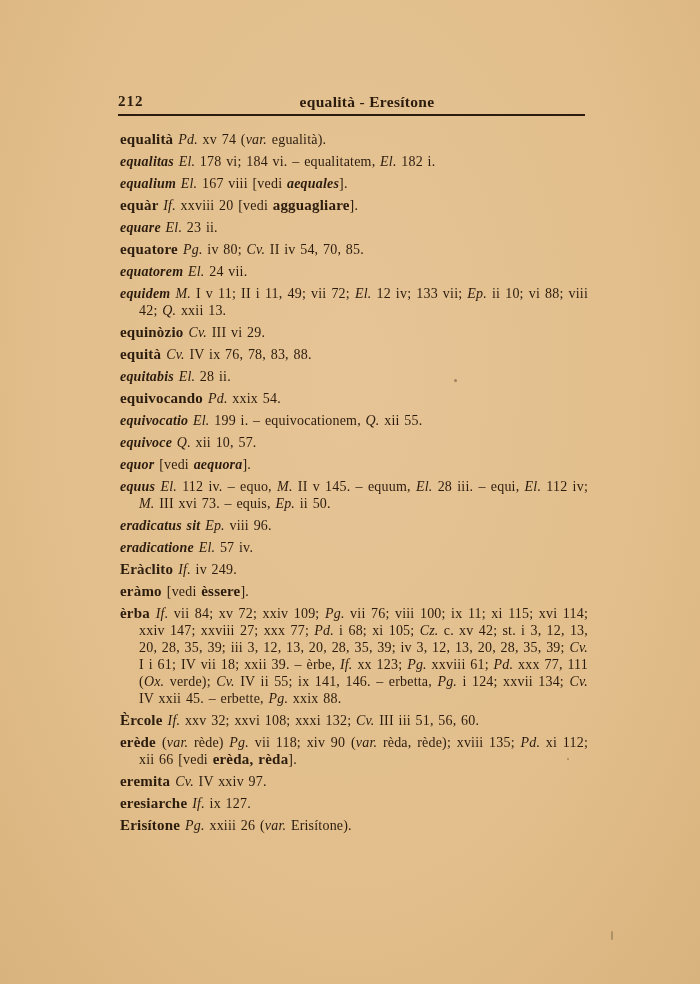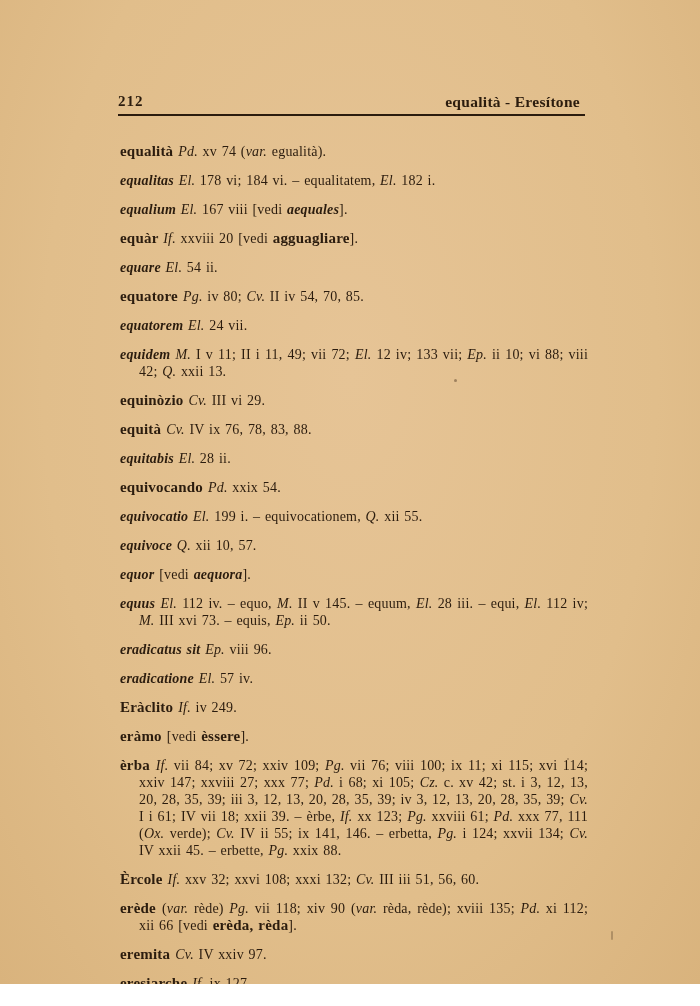--- a/index.html
+++ b/index.html
@@ -16,43 +16,43 @@
     position: absolute;
     top: 93px;
     left: 118px;
     font-size: 15px;
     font-weight: bold;
     letter-spacing: 1px;
   }
   .running-title {
     position: absolute;
     top: 93px;
-    left: 112px;
+    left: 133px;
     width: 468px;
-    text-align: right;
+    text-align: center;
     font-size: 15.5px;
     font-weight: bold;
     letter-spacing: 0.3px;
   }
   .header-rule {
     position: absolute;
     top: 114px;
     left: 118px;
     width: 467px;
     height: 2px;
     background: #2b1c0e;
   }
   .content {
     position: absolute;
     top: 131px;
     left: 120px;
     width: 468px;
   }
   .entry {
-    margin: 12px 0 5px 0;
+    margin: 0 0 5px 0;
     font-size: 14px;
     line-height: 17px;
     text-align: justify;
     padding-left: 19px;
     text-indent: -19px;
     letter-spacing: 0.2px;
     word-spacing: 1px;
   }
   .seg-b  { font-weight: bold; font-size: 15px; }
   .seg-bi { font-weight: bold; font-style: italic; }
@@ -73,21 +73,21 @@
 
 <div class="page" style="color: rgb(43, 28, 14);">
   <div class="page-number">212</div>
   <div class="running-title">equalità - Eresítone</div>
   <div class="header-rule"></div>
   <div class="content">
       <p class="entry"><span class="seg-b">equalità </span><span class="seg-i">Pd.</span><span class="seg-r"> xv 74 (</span><span class="seg-i">var.</span><span class="seg-r"> egualità).</span></p>
       <p class="entry"><span class="seg-bi">equalitas </span><span class="seg-i">El.</span><span class="seg-r"> 178 vi; 184 vi. – equalitatem, </span><span class="seg-i">El.</span><span class="seg-r"> 182 i.</span></p>
       <p class="entry"><span class="seg-bi">equalium </span><span class="seg-i">El.</span><span class="seg-r"> 167 viii [vedi </span><span class="seg-bi">aequales</span><span class="seg-r">].</span></p>
       <p class="entry"><span class="seg-b">equàr </span><span class="seg-i">If.</span><span class="seg-r"> xxviii 20 [vedi </span><span class="seg-b">agguagliare</span><span class="seg-r">].</span></p>
-      <p class="entry"><span class="seg-bi">equare </span><span class="seg-i">El.</span><span class="seg-r"> 54 ii.</span></p>
+      <p class="entry"><span class="seg-bi">equare </span><span class="seg-i">El.</span><span class="seg-r"> 23 ii.</span></p>
       <p class="entry"><span class="seg-b">equatore </span><span class="seg-i">Pg.</span><span class="seg-r"> iv 80; </span><span class="seg-i">Cv.</span><span class="seg-r"> II iv 54, 70, 85.</span></p>
       <p class="entry"><span class="seg-bi">equatorem </span><span class="seg-i">El.</span><span class="seg-r"> 24 vii.</span></p>
       <p class="entry"><span class="seg-bi">equidem </span><span class="seg-i">M.</span><span class="seg-r"> I v 11; II i 11, 49; vii 72; </span><span class="seg-i">El.</span><span class="seg-r"> 12 iv; 133 vii; </span><span class="seg-i">Ep.</span><span class="seg-r"> ii 10; vi 88; viii 42; </span><span class="seg-i">Q.</span><span class="seg-r"> xxii 13.</span></p>
       <p class="entry"><span class="seg-b">equinòzio </span><span class="seg-i">Cv.</span><span class="seg-r"> III vi 29.</span></p>
       <p class="entry"><span class="seg-b">equità </span><span class="seg-i">Cv.</span><span class="seg-r"> IV ix 76, 78, 83, 88.</span></p>
       <p class="entry"><span class="seg-bi">equitabis </span><span class="seg-i">El.</span><span class="seg-r"> 28 ii.</span></p>
       <p class="entry"><span class="seg-b">equivocando </span><span class="seg-i">Pd.</span><span class="seg-r"> xxix 54.</span></p>
       <p class="entry"><span class="seg-bi">equivocatio </span><span class="seg-i">El.</span><span class="seg-r"> 199 i. – equivocationem, </span><span class="seg-i">Q.</span><span class="seg-r"> xii 55.</span></p>
       <p class="entry"><span class="seg-bi">equivoce </span><span class="seg-i">Q.</span><span class="seg-r"> xii 10, 57.</span></p>
       <p class="entry"><span class="seg-bi">equor </span><span class="seg-r">[vedi </span><span class="seg-bi">aequora</span><span class="seg-r">].</span></p>

